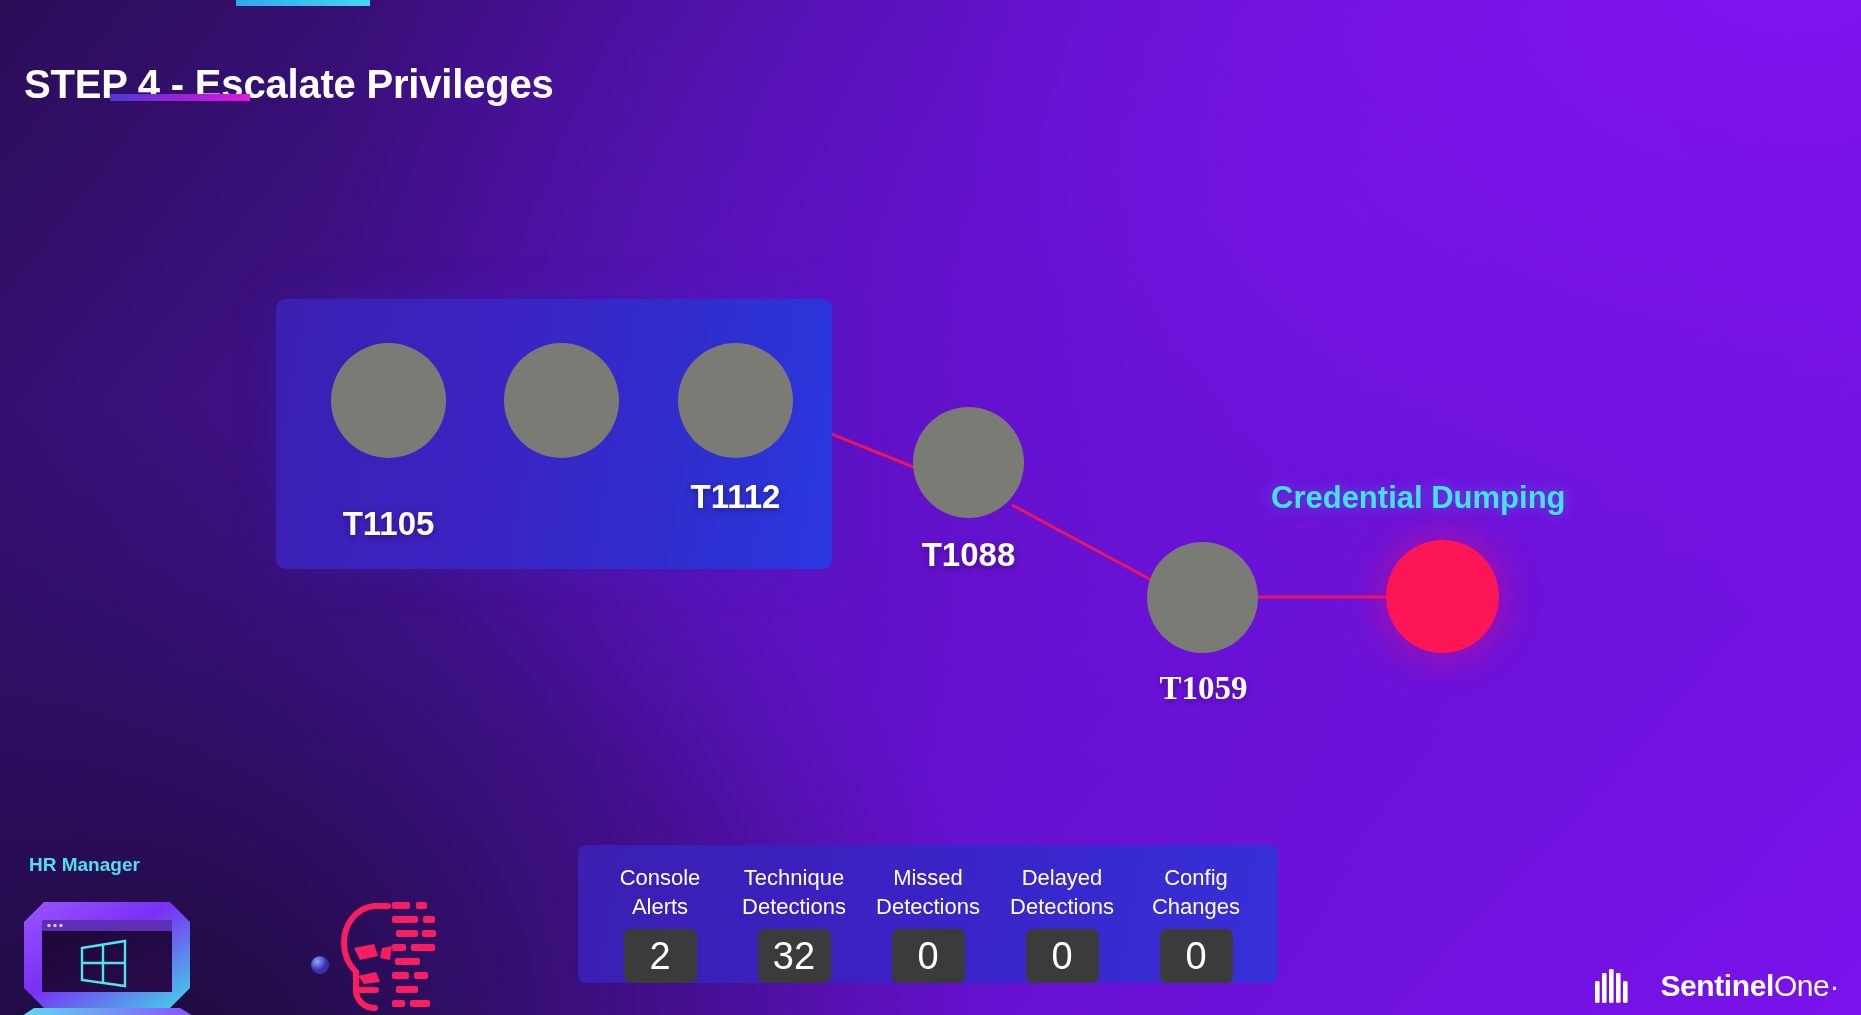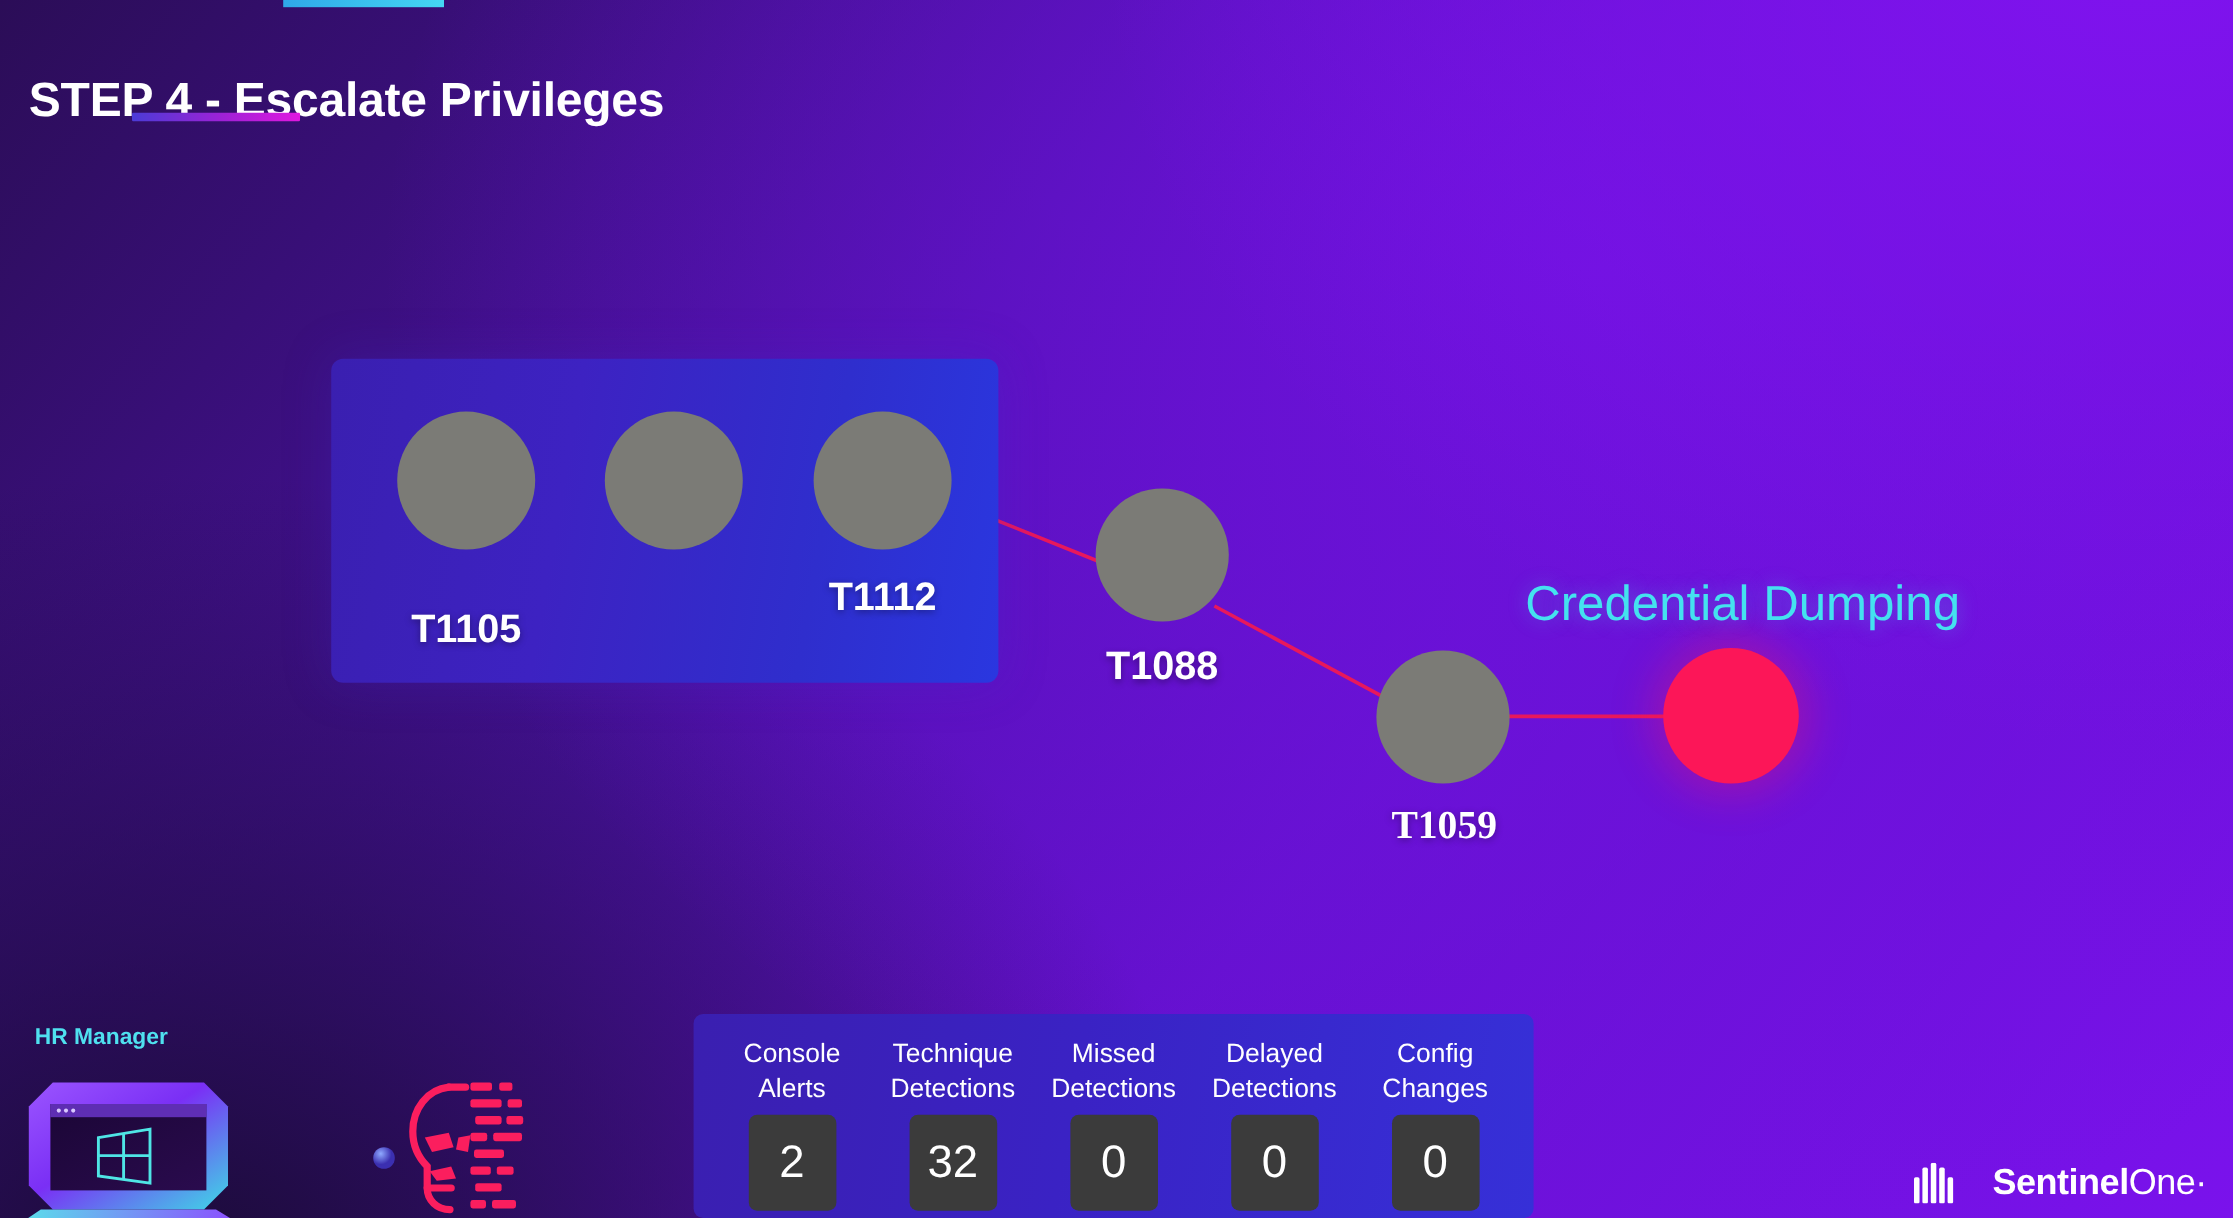--- a/index.html
+++ b/index.html
@@ -59,38 +59,38 @@
     position:absolute;
     font-size:33px; font-weight:bold; color:#ffffff;
     text-align:center; white-space:nowrap;
     text-shadow:0 2px 6px rgba(0,0,0,0.35);
   }
 
   .link-svg { position:absolute; left:0; top:0; width:1861px; height:1015px; pointer-events:none; }
 
   .cred-label {
     position:absolute; left:1271px; top:480px;
-    font-size:41px; font-weight:normal; color:#44e2ef;
+    font-size:31px; font-weight:bold; color:#44e2ef;
     white-space:nowrap;
     text-shadow:0 0 16px rgba(68,226,239,0.35);
   }
 
   
   .host-label {
     position:absolute; left:29px; top:854px;
     font-size:19px; font-weight:bold; color:#4fe0ef;
     white-space:nowrap;
   }
   .laptop { position:absolute; left:22px; top:898px; width:200px; height:122px; }
   .attacker { position:absolute; left:330px; top:890px; width:110px; height:125px; }
   .dashline { position:absolute; left:196px; top:955px; width:140px; height:20px; }
 
   
   .stats {
-    position:absolute; left:578px; top:845px; width:700px; height:170px;
+    position:absolute; left:578px; top:845px; width:700px; height:138px;
     border-radius:8px;
     background:linear-gradient(100deg,#3a1fb0 0%,#3a22c4 45%,#3630d8 100%);
     display:flex; padding:18px 20px 0 20px; gap:10px;
   }
   .stat-col {
     flex:1; display:flex; flex-direction:column; align-items:center;
   }
   .stat-label {
     font-size:22px; line-height:29px; color:#ffffff; text-align:center;
     font-weight:normal; white-space:pre-line;

